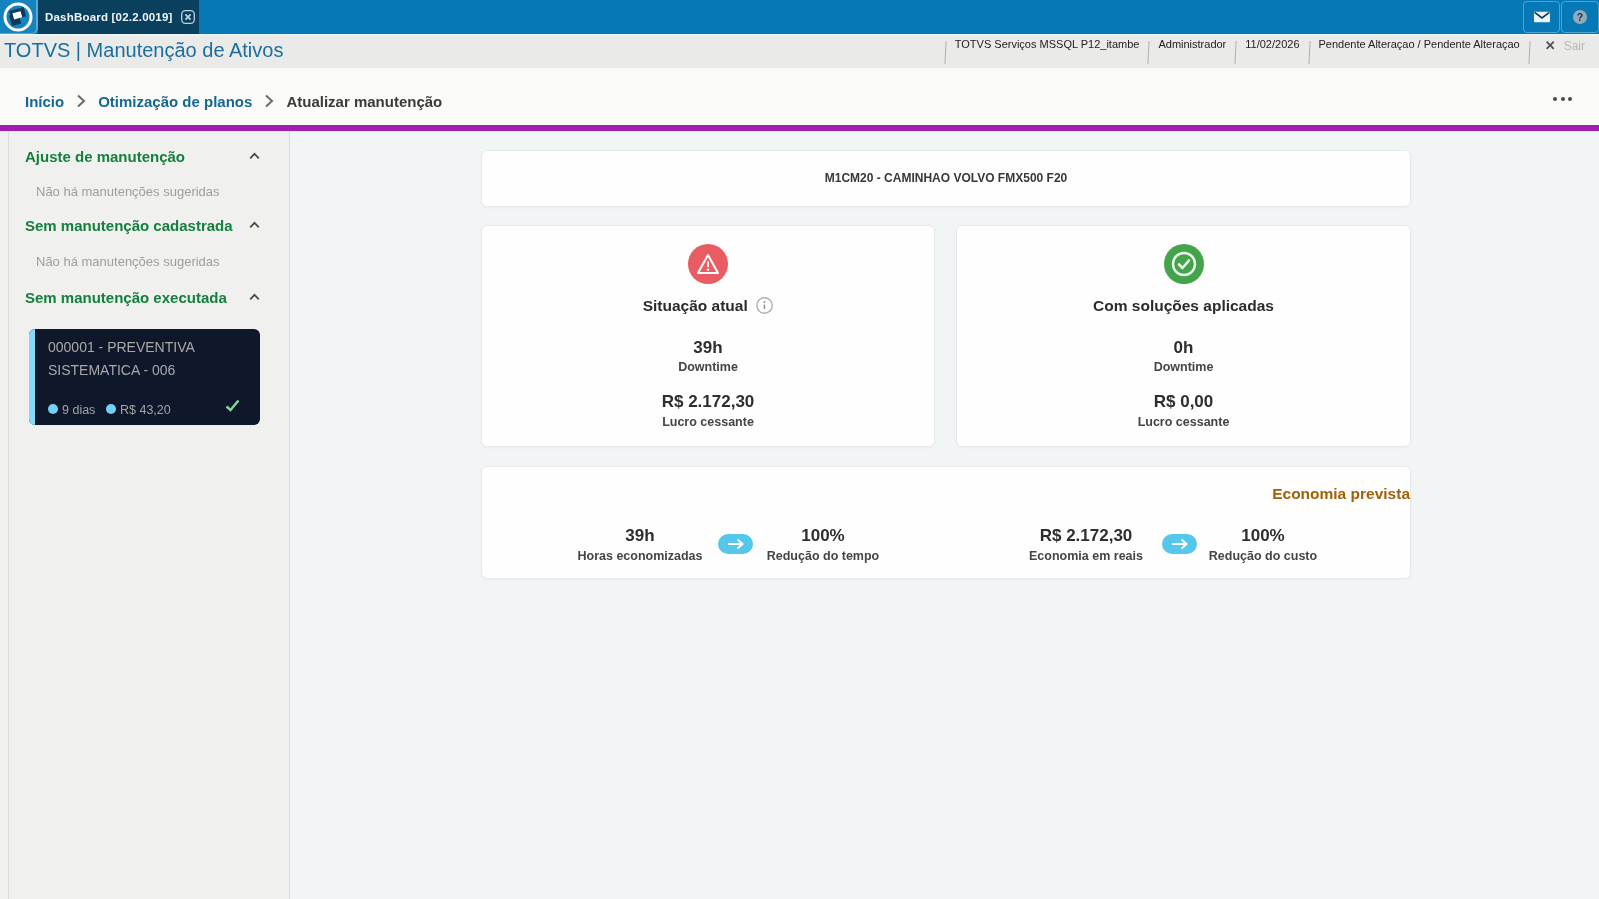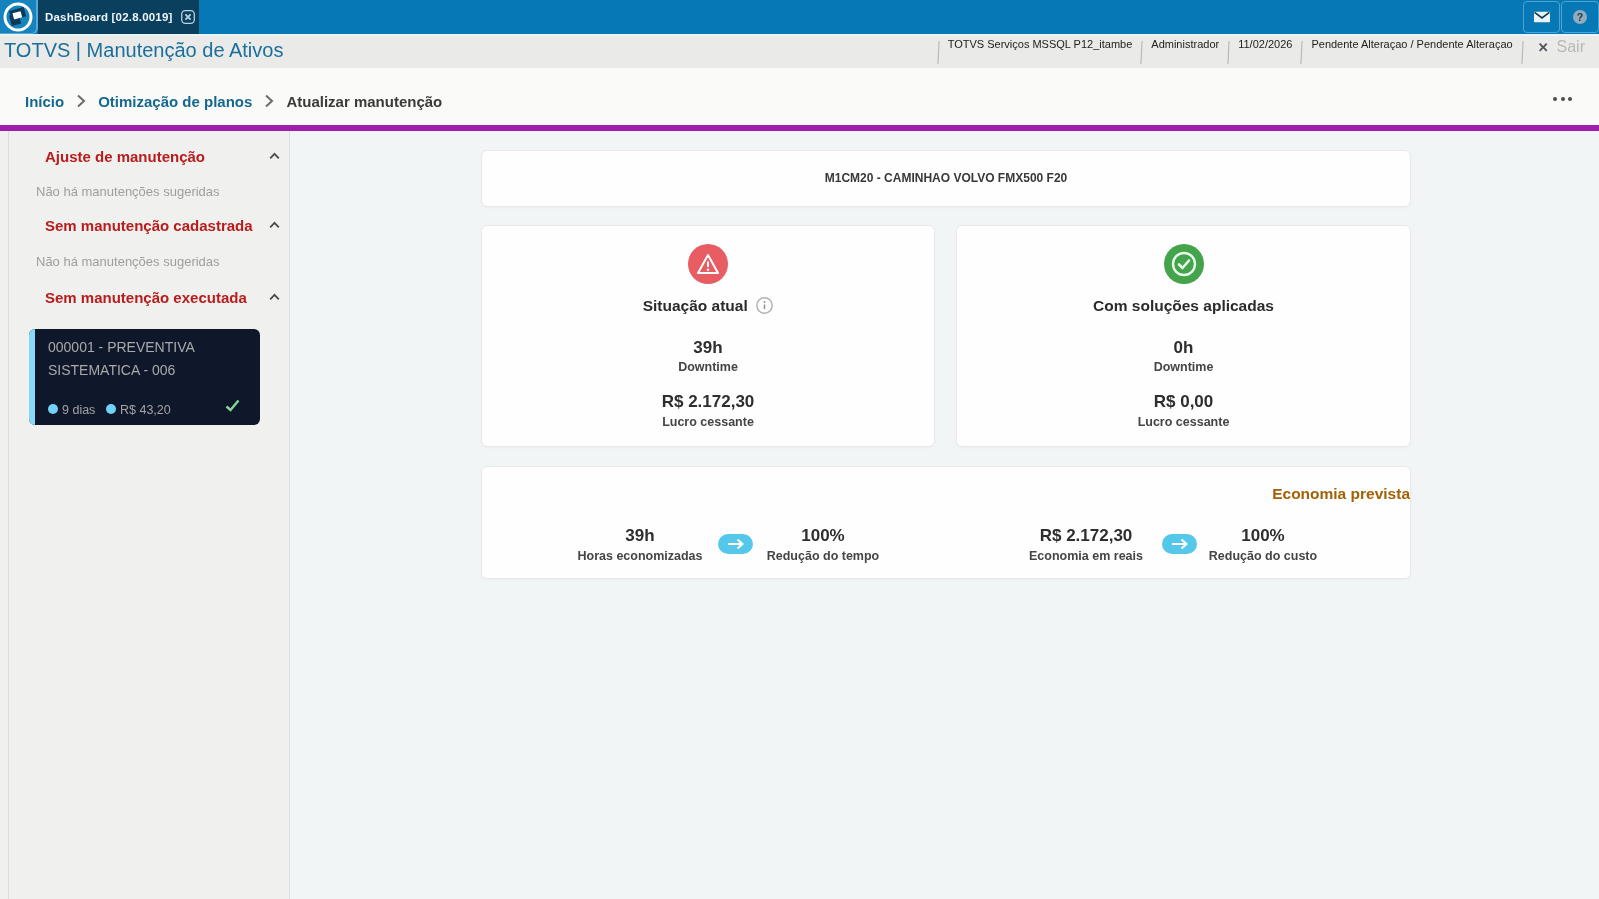--- a/index.html
+++ b/index.html
@@ -18,35 +18,35 @@
   .tbtn svg { position:absolute; left:50%; top:50%; transform:translate(-50%,-50%); }
 
   
   .hrow { position:absolute; left:0; top:36px; width:1599px; height:32px; background:#eaeae8; }
   .htitle { position:absolute; left:4px; top:3px; font-size:20px; color:#1a6f9c; }
   .hinfo { position:absolute; right:0; top:0; height:32px; display:flex; align-items:flex-start; font-size:11px; color:#222; padding-top:2px; }
   .hinfo .sep { width:1px; height:23px; background:#b0b0b0; transform:skewX(-3deg); align-self:center; margin-top:-2px; }
   .hinfo .it { padding:0 9px; }
   .sair { display:flex; align-items:center; padding:0 14px 0 15px; }
   .sair .x { color:#52525a; font-size:13px; font-weight:bold; margin-right:8px; }
-  .sair .s { color:#b8b8b8; font-size:16px; }
+  .sair .s { color:#b8b8b8; font-size:12px; }
 
   
   .bcrow { position:absolute; left:0; top:68px; width:1599px; height:63px; background:#fafaf8; border-bottom:6px solid #a21caf; }
   .bc { position:absolute; left:25px; top:2px; height:62px; display:flex; align-items:center; font-size:15px; }
   .bc a { color:#15688f; font-weight:bold; text-decoration:none; }
   .bc .cur { color:#3a3a3a; font-weight:bold; }
   .bc .chev { margin:0 12px; }
   .dots { position:absolute; right:27px; top:29px; display:flex; gap:3.5px; }
   .dots i { width:4px; height:4px; border-radius:50%; background:#4a4a4a; }
 
   
   .side { position:absolute; left:0; top:131px; width:290px; height:768px; background:#f0f0ee; border-right:1px solid #dedede; }
   .side .innerline { position:absolute; left:8px; top:0; bottom:0; width:1px; background:#dcdcda; }
-  .shead { position:absolute; left:25px; font-size:15px; font-weight:bold; color:#b91c1c;margin-left:20px; }
+  .shead { position:absolute; left:25px; font-size:15px; font-weight:bold; color:#15803d; }
   .shead { width:240px; } .shead svg { position:absolute; left:224px; top:4px; }
   .snote { position:absolute; left:36px; font-size:13px; color:#9e9e9e; }
   .scard { position:absolute; left:29px; top:198px; width:231px; height:96px; background:#0f172a; border-radius:6px; }
   .scard .stripe { position:absolute; left:0; top:0; bottom:0; width:6px; background:#87d8f9; border-radius:6px 0 0 6px; }
   .scard .t { position:absolute; left:19px; font-size:14px; color:#a9a9a9; }
   .scard .dot { position:absolute; width:10px; height:10px; border-radius:50%; background:#70d2f7; top:400px; }
   .scard .lbl { position:absolute; font-size:12.5px; color:#a3a3a3; top:74px; }
 
   .main { position:absolute; left:290px; top:131px; width:1309px; height:768px; background:#f2f5f6; }
   .card { position:absolute; background:#fefefe; border:1px solid #e9e9e9; border-radius:6px; box-shadow:0 1px 3px rgba(0,0,0,0.03); }
@@ -69,21 +69,21 @@
   .stat .v { font-size:17px; font-weight:bold; color:#2e2e2e; }
   .stat .l { font-size:12.5px; font-weight:bold; color:#454545; margin-top:3px; }
   .pill { position:absolute; width:35px; height:20px; border-radius:10px; background:#55c7eb; top:67px; }
   .pill svg { position:absolute; left:50%; top:50%; transform:translate(-50%,-50%); }
 </style>
 </head>
 <body>
 
   <div class="topbar">
     <div class="tab">
-      <span>DashBoard [02.8.0019]</span>
+      <span>DashBoard [02.2.0019]</span>
       <svg width="14" height="14" viewBox="0 0 14 14">
         <rect x="0.7" y="0.7" width="12.6" height="12.6" rx="3.5" fill="none" stroke="#b9d2e2" stroke-width="1.3"></rect>
         <path d="M4.4 4.4 L9.6 9.6 M9.6 4.4 L4.4 9.6" stroke="#b9d2e2" stroke-width="1.8"></path>
       </svg>
     </div>
     <div class="logobox">
       <svg width="32" height="32" viewBox="0 0 32 32">
         <circle cx="16" cy="16" r="13" fill="none" stroke="#ffffff" stroke-width="3"></circle>
         <g transform="rotate(-15 16 16)">
           <rect x="9" y="7.8" width="15" height="9.6" fill="#0b3a58"></rect>

